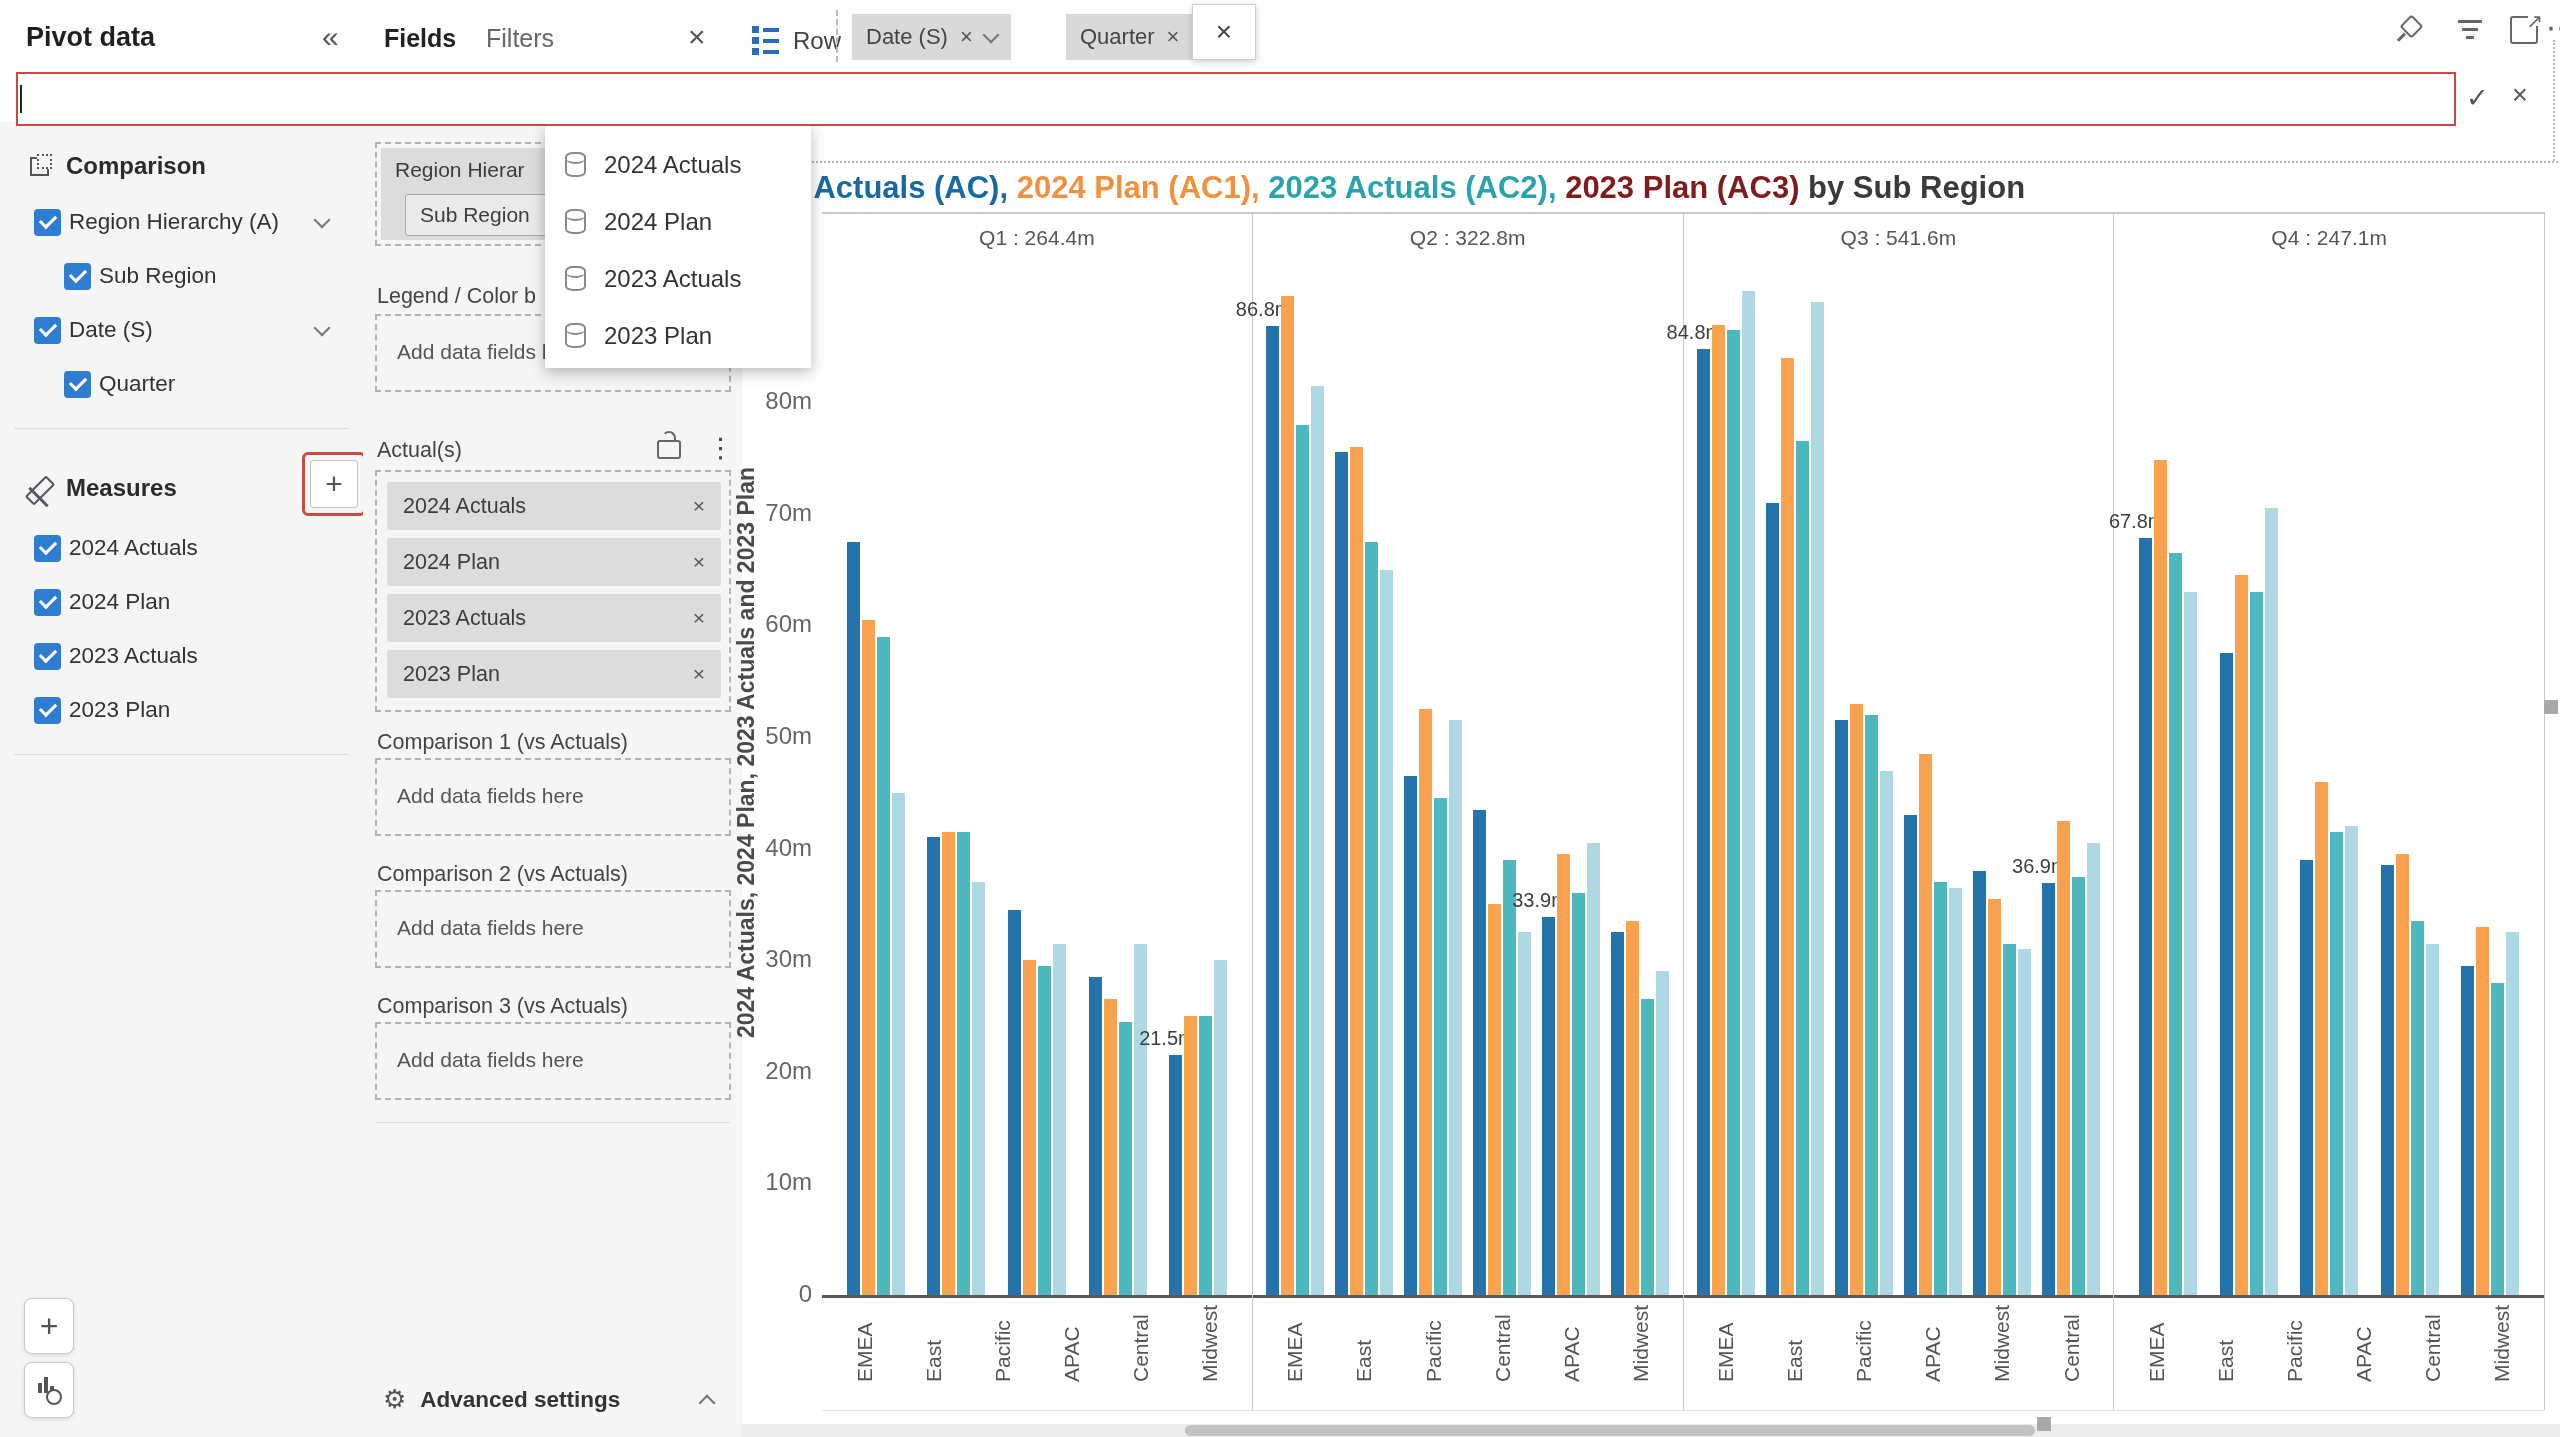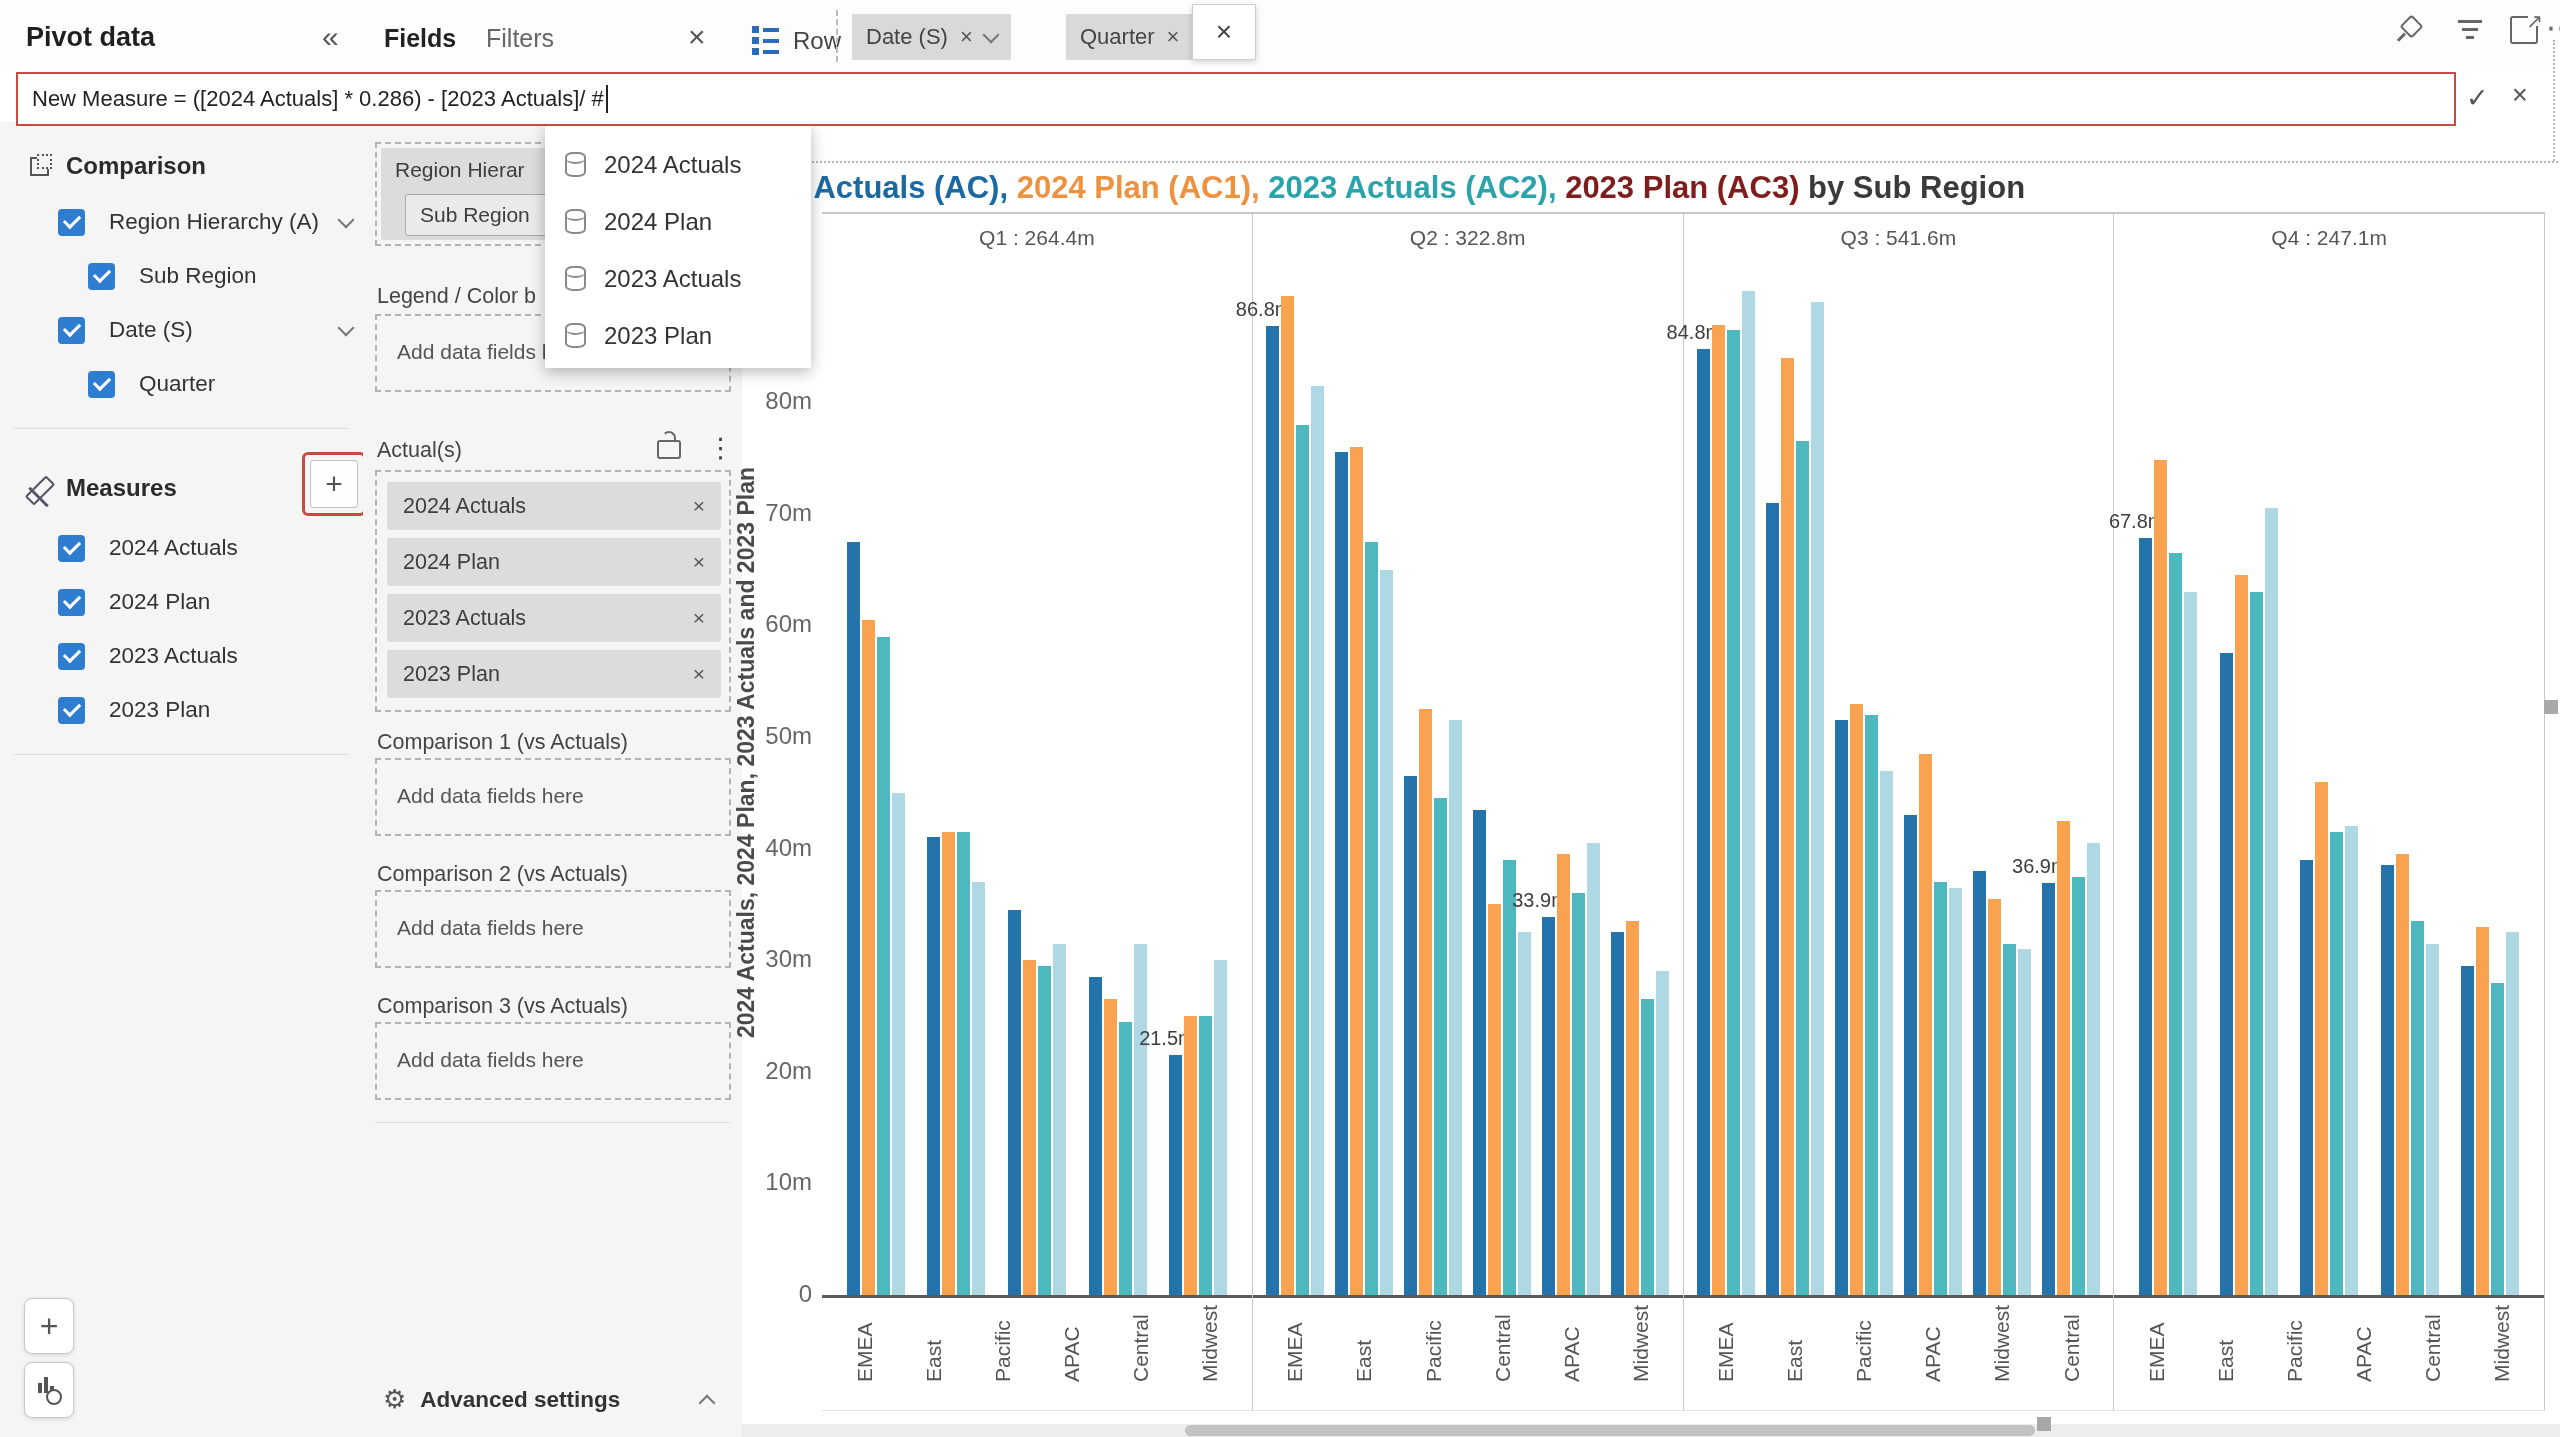--- a/index.html
+++ b/index.html
@@ -61,21 +61,21 @@
   .section-head{position:absolute;display:flex;align-items:center;gap:14px;}
   .section-head .txt{font-size:24px;font-weight:bold;color:#2b2b2b;}
   .cat-icon{position:relative;width:24px;height:24px;}
   .cat-icon::before{content:"";position:absolute;left:2px;bottom:2px;width:15px;height:15px;border:2.5px solid #555;}
   .cat-icon::after{content:"";position:absolute;right:0;top:0;width:11px;height:11px;border:2px dotted #555;background:#f5f5f5;}
   .meas-icon{position:relative;width:26px;height:26px;}
   .meas-icon::before{content:"";position:absolute;left:-1px;top:9px;width:26px;height:9px;border:2.5px solid #556;
                      border-radius:2px;transform:rotate(-45deg);}
   .meas-icon::after{content:"";position:absolute;left:11px;top:9px;width:3px;height:26px;background:#556;
                     transform:rotate(-45deg);}
-  .side-row{position:absolute;display:flex;align-items:center;gap:24px;height:44px;margin-left:24px;}
+  .side-row{position:absolute;display:flex;align-items:center;gap:8px;height:44px;}
   .cb{width:27px;height:27px;background:#2e7dd1;border-radius:4px;position:relative;flex:none;cursor:pointer;}
   .cb::after{content:"";position:absolute;left:6px;top:6px;width:13px;height:7px;border-left:3px solid #fff;
              border-bottom:3px solid #fff;transform:rotate(-45deg);}
   .side-row .lbl{font-size:22.5px;color:#333;}
   .side-row .chev{position:absolute;left:282px;}
   .divider{position:absolute;left:14px;right:14px;border-top:1.5px solid #dcdcdc;}
   .add-measure-ring{position:absolute;left:302px;top:444px;width:58px;height:58px;border:3px solid #c94a43;
                     border-radius:6px;display:flex;align-items:center;justify-content:center;}
   .add-measure-btn{width:46px;height:46px;background:#fdfdfd;border:1px solid #c2c2c2;border-radius:3px;
                    font-size:30px;color:#555;display:flex;align-items:center;justify-content:center;cursor:pointer;}
@@ -189,21 +189,20 @@
     <span class="vh-icon filter-icon">
         <span></span>
         <span></span>
         <span></span>
       </span>
     <span class="vh-icon expand-icon"></span>
     <span class="vh-icon dots-icon">⋯</span>
   </div>
 
   <div class="formula-bar">
-    <span class="formula-text">New Measure = ([2024 Actuals] * 0.286) - [2023 Actuals]/ #</span>
       <span class="caret"></span>
   </div>
   <span class="formula-ok">✓</span>
   <span class="formula-cancel">×</span>
 
   <div class="sidebar">
     <div class="section-head" style="left:28px;top:30px;">
       <span class="cat-icon"></span>
       <span class="txt">Comparison</span>
     </div>

